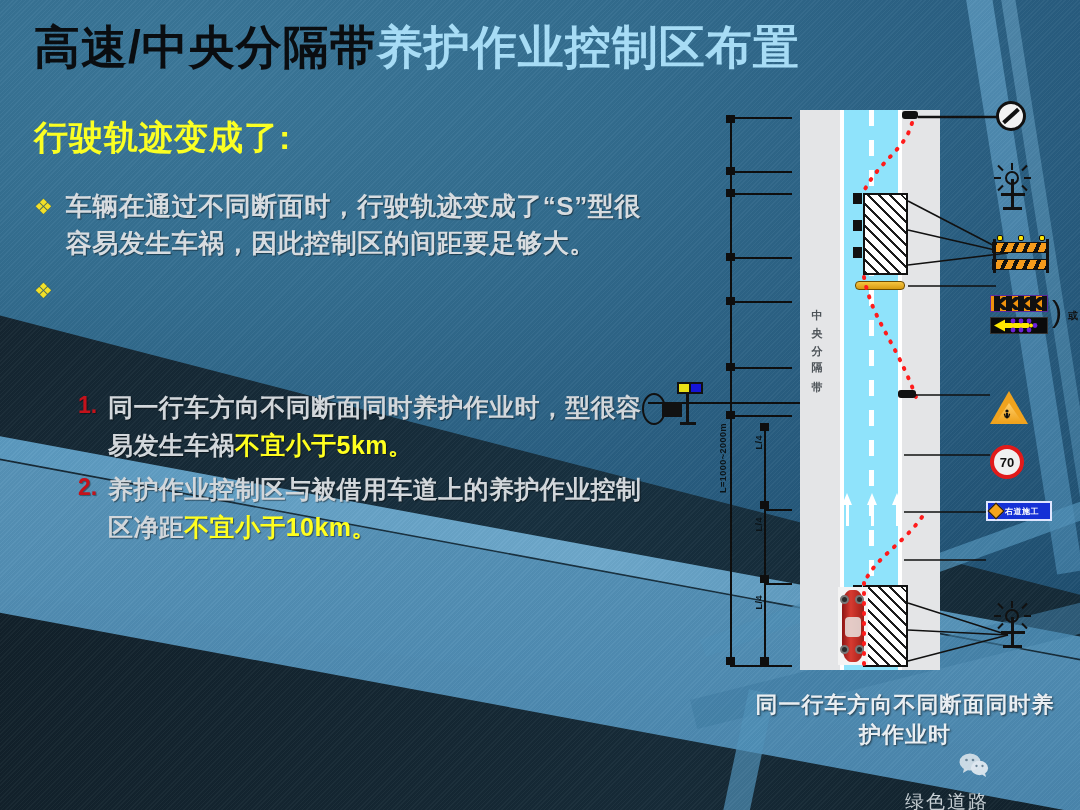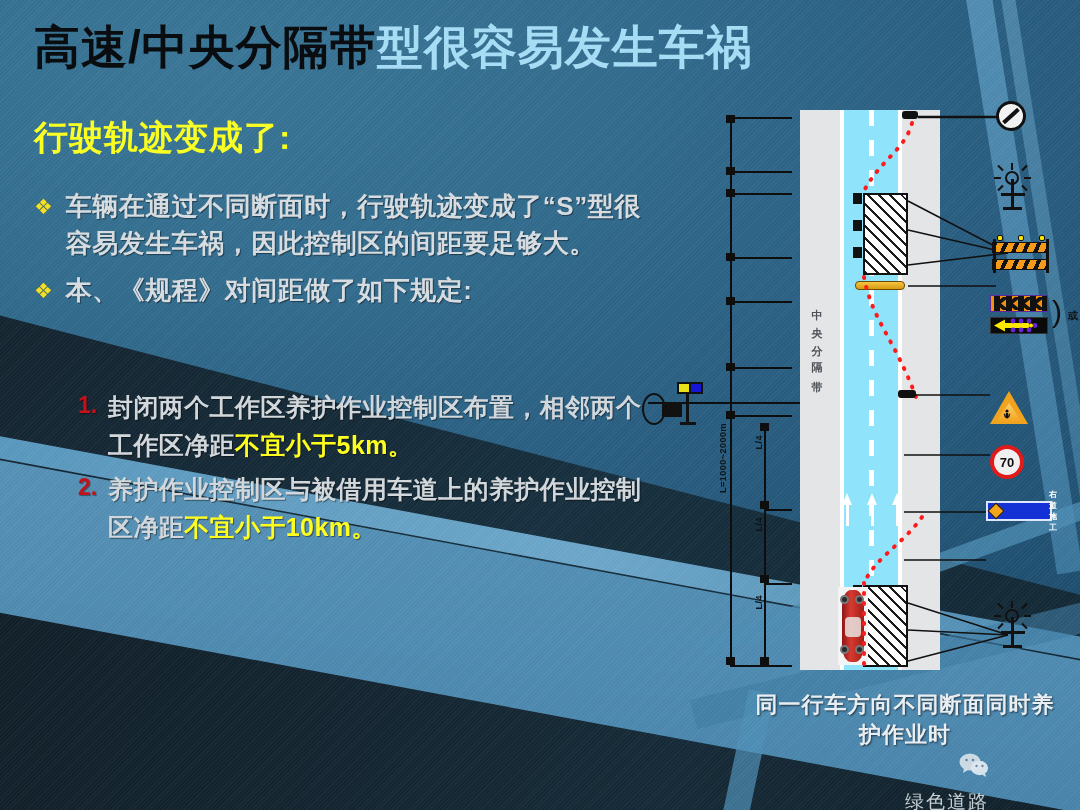--- a/index.html
+++ b/index.html
@@ -260,21 +260,21 @@
     display:flex; align-items:center; justify-content:center;
   }
   .infosign {
     width:66px; height:20px; background:#1431d6; border:2px solid #dfe6ff;
     display:flex; align-items:center; padding-left:2px; gap:3px;
   }
   .infosign .diamond {
     width:12px; height:12px; background:#f4a51a; transform:rotate(45deg);
     border:1px solid #111; flex:0 0 auto;
   }
-  .infosign .itxt { color:#fff; font-size:8px; font-weight:bold; letter-spacing:.5px;margin-left:44px; }
+  .infosign .itxt { color:#fff; font-size:8px; font-weight:bold; letter-spacing:.5px; }
   .brace { position:absolute; color:#111; font-size:30px; line-height:1; }
 
   
   #caption {
     position:absolute; left:745px; top:690px; width:320px;
     text-align:center; color:#e9eef2; font-size:22px; font-weight:bold;
     line-height:1.35; letter-spacing:1px;
     text-shadow:1px 1px 2px rgba(0,0,0,.6);
   }
 
@@ -295,39 +295,38 @@
   <div class="stripe-lb2"></div>
   <div class="stripe-lb1"></div>
   <div class="stripe-ur"></div>
   <div class="stripe-ur2"></div>
   <div class="stripe-br"></div>
   <div class="stripe-br2"></div>
   <div class="stripe-bl"></div>
   <div class="bg-texture"></div>
 </div>
 
-<div id="title"><span class="t-black">高速/中央分隔带</span><span class="t-blue">型很容易发生车祸</span></div>
+<div id="title"><span class="t-black">高速/中央分隔带</span><span class="t-blue">养护作业控制区布置</span></div>
 
 <div id="subtitle">行驶轨迹变成了:</div>
 
 <div id="bullets">
   <div class="bullet-row">
     <span class="bullet-mark">❖</span>
     <span class="bullet-text">车辆在通过不同断面时，行驶轨迹变成了“S”型很容易发生车祸，因此控制区的间距要足够大。</span>
   </div>
   <div class="bullet-row">
     <span class="bullet-mark">❖</span>
-    <span class="bullet-text">本、《规程》对间距做了如下规定:</span>
   </div>
 </div>
 
 <div id="numlist">
   <div class="num-row">
     <span class="num-idx">1.</span>
-    <span class="num-text"><span>封闭两个工作区养护作业控制区布置，相邻两个工作区净距</span><span class="hl">不宜小于5km。</span></span>
+    <span class="num-text"><span>同一行车方向不同断面同时养护作业时，型很容易发生车祸</span><span class="hl">不宜小于5km。</span></span>
   </div>
   <div class="num-row">
     <span class="num-idx">2.</span>
     <span class="num-text"><span>养护作业控制区与被借用车道上的养护作业控制区净距</span><span class="hl">不宜小于10km。</span></span>
   </div>
 </div>
 
 <div id="diagram">
 
   <div class="dim">

